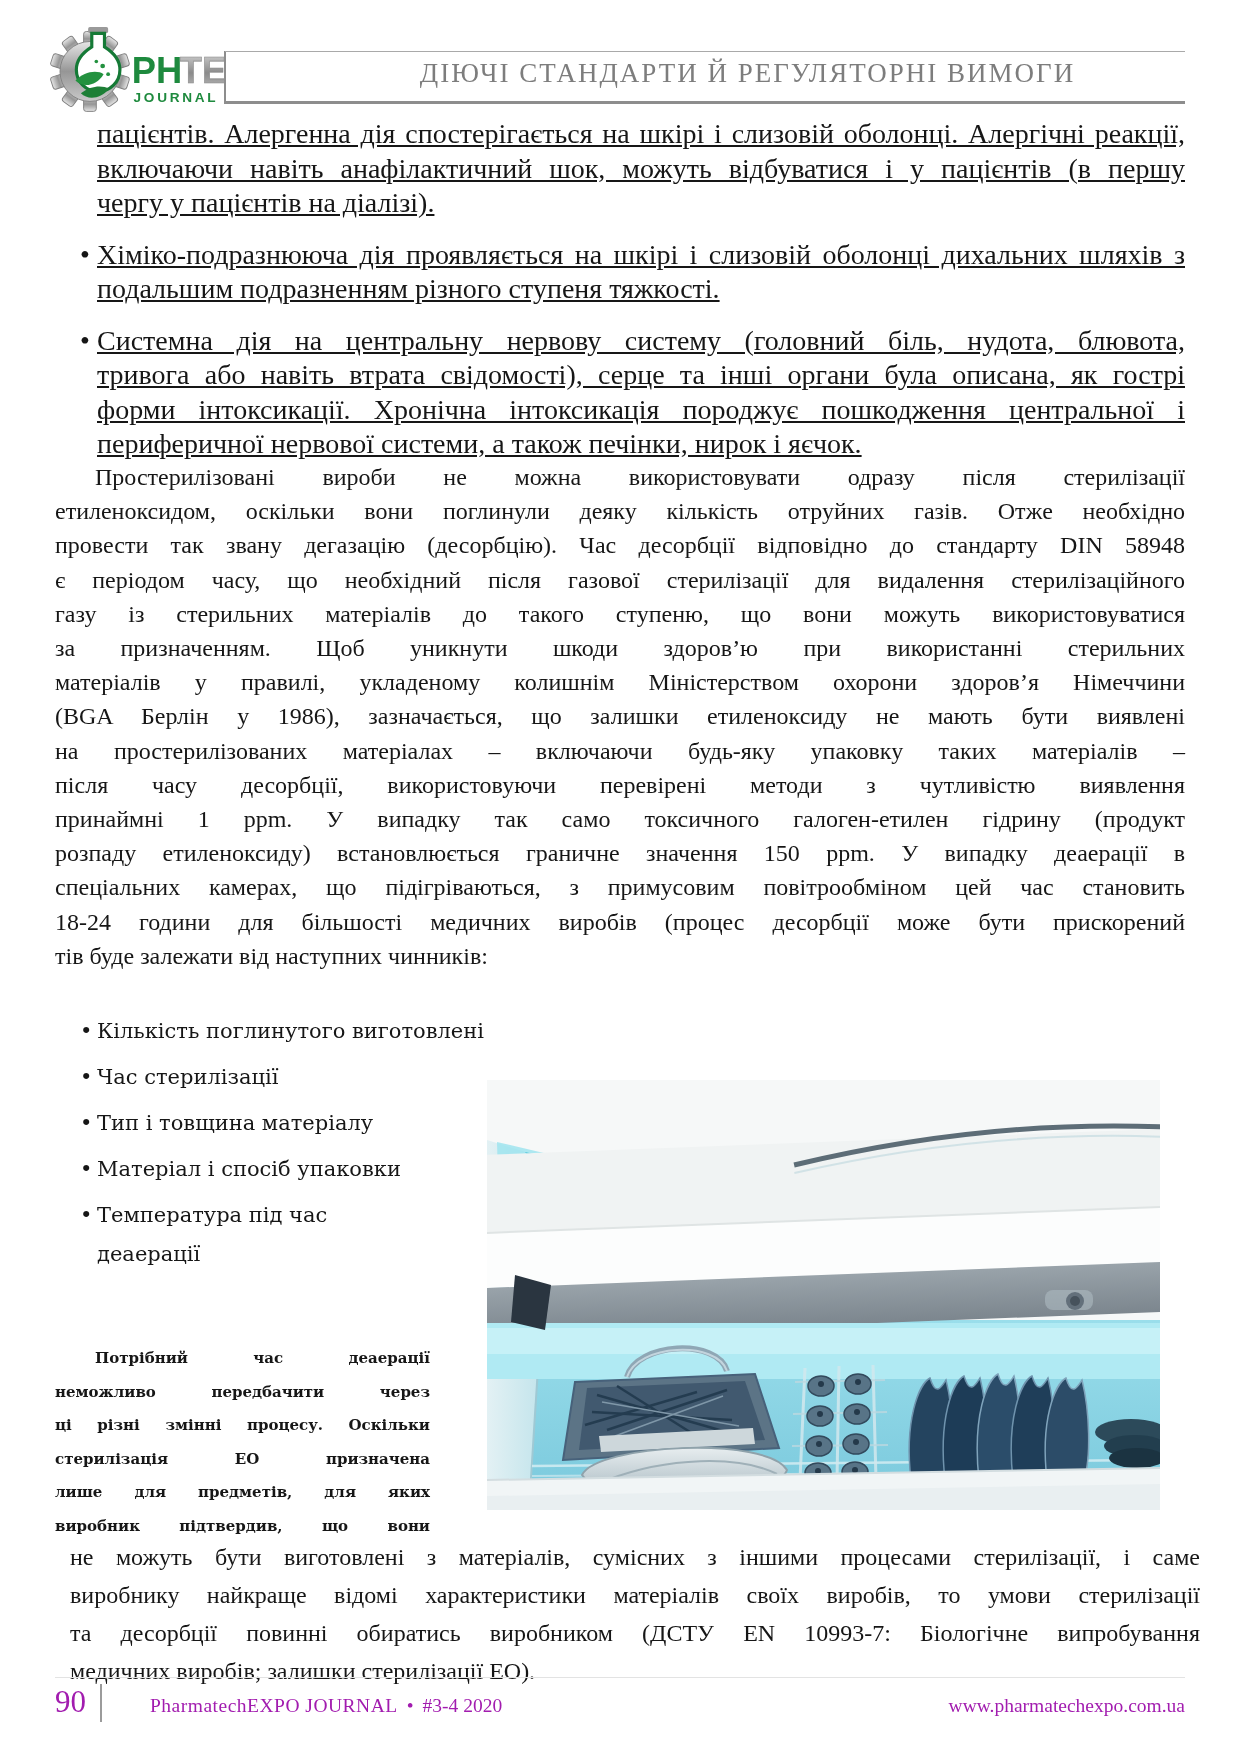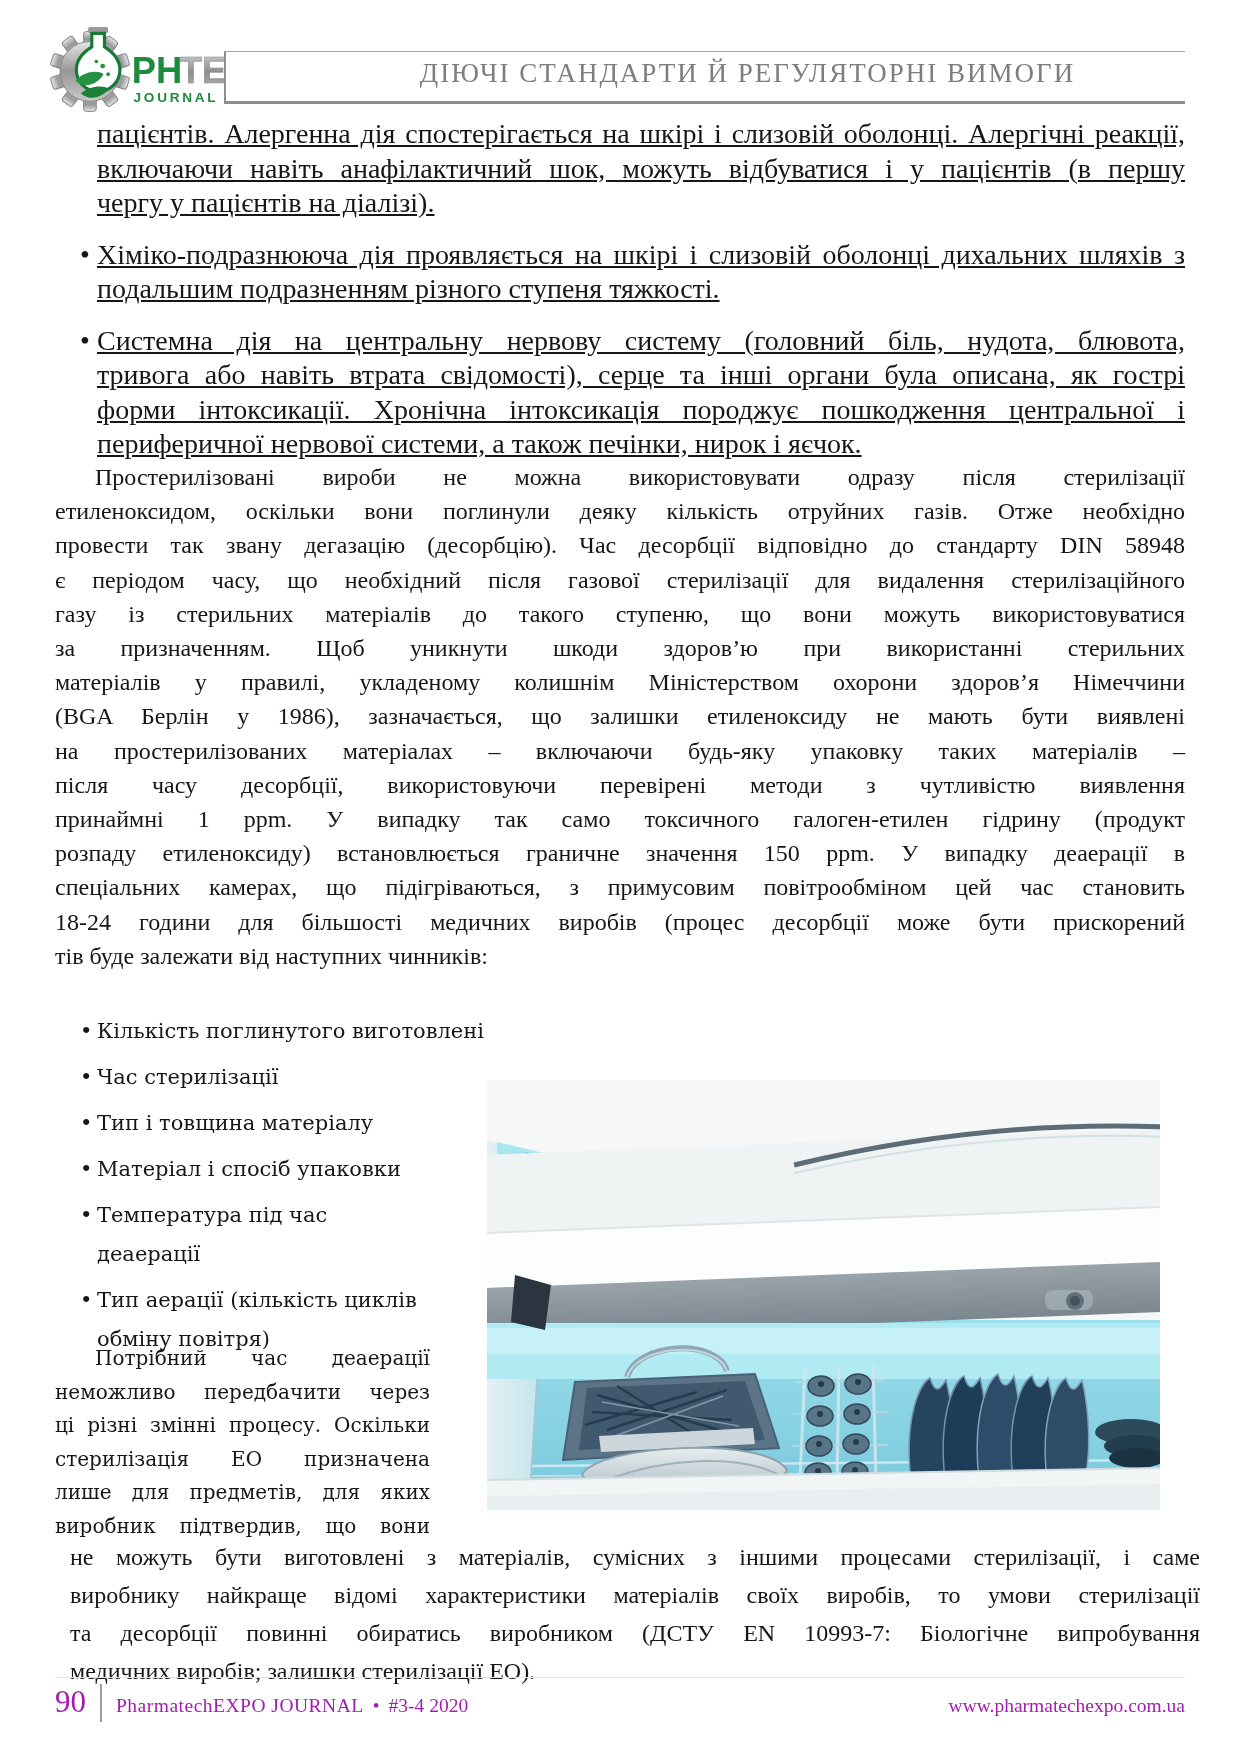--- a/index.html
+++ b/index.html
@@ -18,40 +18,40 @@
   
   .block-a{left:55px;top:117px;width:1130px;font-size:28px;line-height:34.5px;text-decoration:underline;}
   .para-hang{position:relative;padding-left:42px;}
   .para-hang + .para-hang{margin-top:17px;}
   .bullet::before{content:"\2022";position:absolute;left:25px;top:0;}
   .block-b{left:55px;top:460px;width:1130px;font-size:24px;line-height:34.2px;}
   .block-c{left:55px;top:1004px;width:432px;padding-top:8px;
        font-family:"DejaVu Serif",serif;font-size:21px;line-height:39px;}
   .factor{position:relative;padding-left:42px;margin-bottom:7px;}
   .block-d{left:55px;top:1338px;width:375px;padding-top:4px;
-       font-family:"DejaVu Serif",serif;font-size:20px;line-height:33.5px;}
+       font-family:"DejaVu Serif",serif;font-size:15px;line-height:33.5px;font-weight:bold;}
   .block-e{left:55px;top:1532px;width:1130px;padding-top:6px;font-size:24px;line-height:38px;margin-left:15px;}
 
   
   .jl{text-align:justify;text-align-last:justify;}
   .jl.last{text-align-last:left;}
   .jla{text-align:justify;text-align-last:justify;}
   .pl{text-align:left;}
   .indent-first > div:first-child{text-indent:40px;}
 
   
   .photo{left:487px;top:1080px;width:673px;height:430px;overflow:hidden;}
   .photo svg{display:block;}
 
   
   .footer-rule{left:55px;top:1677px;width:1130px;height:1px;background:#e3e3e3;}
   .footer{left:55px;top:1684px;width:1130px;display:flex;align-items:baseline;color:#a21caf;text-align:center;}
   .page-num{font-size:31px;}
   .fdiv{width:0;border-left:2px solid #9b9b9b;height:38px;margin:0 14px;align-self:center;}
-  .fjournal{font-size:19.5px;letter-spacing:.5px;}
+  .fjournal{font-size:19.5px;letter-spacing:.5px;margin-left:34px;}
   .fsep{font-size:19.5px;margin:0 9px;}
   .fissue{font-size:19.5px;}
   .fsite{margin-left:auto;font-size:19.5px;}
 </style>
 </head>
 <body>
 
 <div class="abs logo-wrap">
   <svg width="178" height="96" viewBox="0 0 196 96">
     <defs>
@@ -170,24 +170,20 @@
     </div>
   <div class="factor bullet">
       <div class="pl last">Тип і товщина матеріалу</div>
     </div>
   <div class="factor bullet">
       <div class="pl last">Матеріал і спосіб упаковки</div>
     </div>
   <div class="factor bullet">
       <div class="pl">Температура під час</div>
       <div class="pl last">деаерації</div>
-    </div>
-  <div class="factor bullet">
-      <div class="pl">Тип аерації (кількість циклів</div>
-      <div class="pl last">обміну повітря)</div>
     </div>
 </div>
 
 <div class="abs block-d indent-first">
     <div class="jla">Потрібний час деаерації</div>
     <div class="jla">неможливо передбачити через</div>
     <div class="jla">ці різні змінні процесу. Оскільки</div>
     <div class="jla">стерилізація ЕО призначена</div>
     <div class="jla">лише для предметів, для яких</div>
     <div class="jla last">виробник підтвердив, що вони</div>

